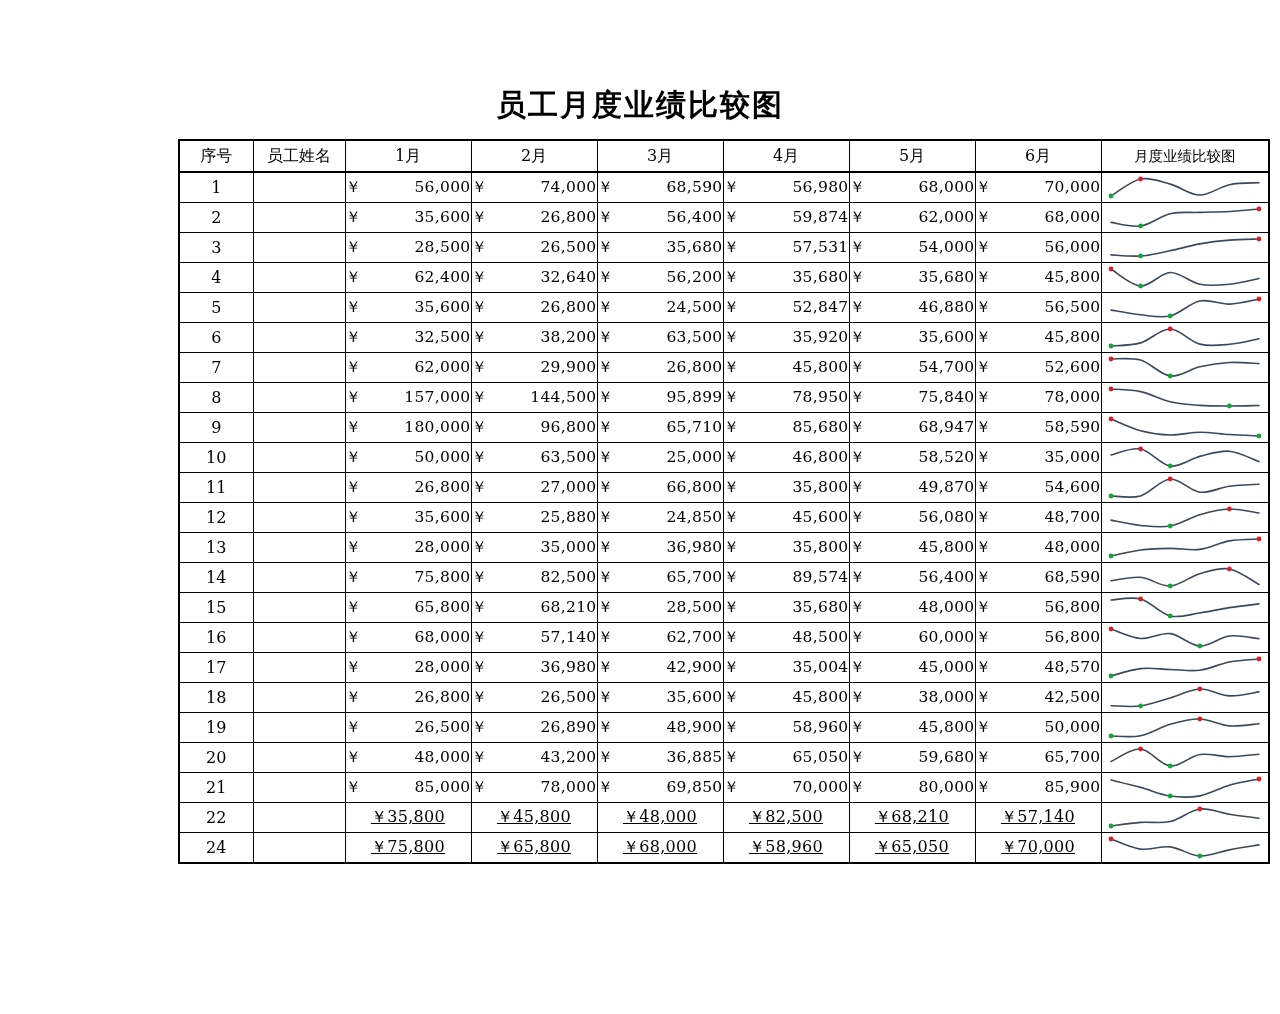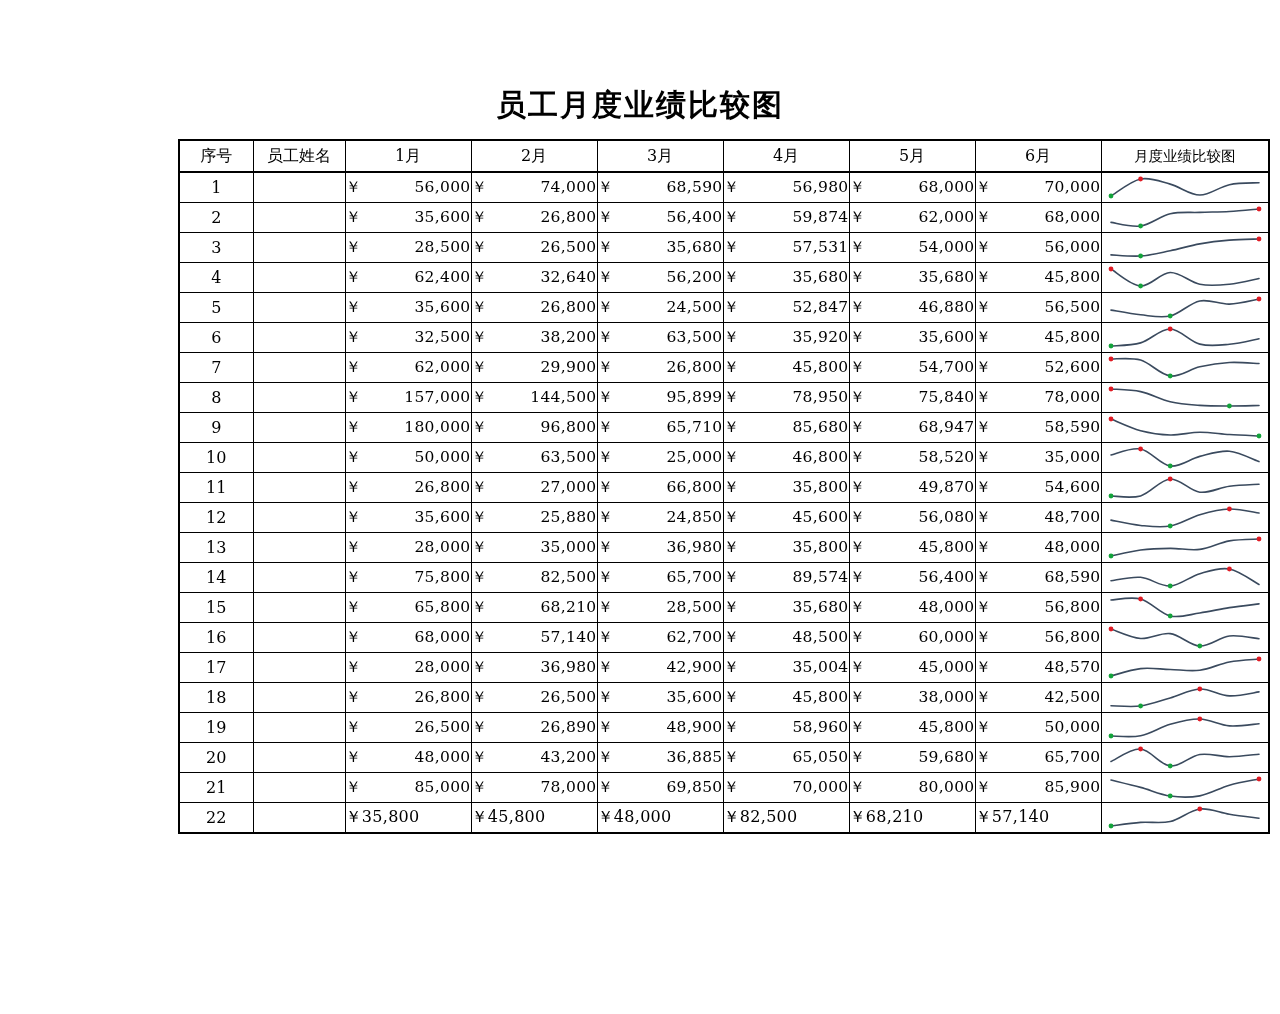--- a/index.html
+++ b/index.html
@@ -92,23 +92,24 @@
     display: flex;
     justify-content: space-between;
     align-items: baseline;
     width: 100%;
   }
   td.money .cur { font-size: 15.5px; }
   td.money .amt { font-size: 15.5px; letter-spacing: 0.3px; }
 
   
   td.money-c {
-    text-align: left;
+    text-align: center;
     font-size: 15.5px;
     letter-spacing: 0.3px;
+    text-decoration: underline;
   }
 
   
   td.spark, th.h-spark {
     border-left: 2.5px solid #000000;
     padding: 0;
   }
   td.spark { overflow: hidden; }
   td.spark svg { display: block; }
 </style>
@@ -1141,15 +1142,32 @@
           <td class="money-c">￥68,210</td>
           <td class="money-c">￥57,140</td>
           <td class="spark">
             <svg width="166" height="27" viewBox="0 0 166 27">
               <path d="M 9.00 22.00 C 13.93 21.39, 28.73 19.10, 38.60 18.36 C 48.47 17.62, 58.33 19.79, 68.20 17.56 C 78.07 15.33, 87.93 6.23, 97.80 5.00 C 107.67 3.77, 117.53 8.66, 127.40 10.20 C 137.27 11.74, 152.07 13.56, 157.00 14.23" fill="none" stroke="#3a4a5e" stroke-width="1.6" stroke-linecap="round" stroke-linejoin="round"></path>
               <circle cx="9.00" cy="22.00" r="2.4" fill="#12a33a"></circle>
               <circle cx="97.80" cy="5.00" r="2.4" fill="#e01b24"></circle>
             </svg>
           </td>
         </tr>
+        <tr>
+          <td class="idx">24</td>
+          <td class="name"></td>
+          <td class="money-c">￥75,800</td>
+          <td class="money-c">￥65,800</td>
+          <td class="money-c">￥68,000</td>
+          <td class="money-c">￥58,960</td>
+          <td class="money-c">￥65,050</td>
+          <td class="money-c">￥70,000</td>
+          <td class="spark">
+            <svg width="166" height="27" viewBox="0 0 166 27">
+              <path d="M 9.00 5.00 C 13.93 6.68, 28.73 13.78, 38.60 15.10 C 48.47 16.41, 58.33 11.72, 68.20 12.87 C 78.07 14.02, 87.93 21.50, 97.80 22.00 C 107.67 22.50, 117.53 17.71, 127.40 15.85 C 137.27 13.99, 152.07 11.69, 157.00 10.86" fill="none" stroke="#3a4a5e" stroke-width="1.6" stroke-linecap="round" stroke-linejoin="round"></path>
+              <circle cx="97.80" cy="22.00" r="2.4" fill="#12a33a"></circle>
+              <circle cx="9.00" cy="5.00" r="2.4" fill="#e01b24"></circle>
+            </svg>
+          </td>
+        </tr>
       </tbody>
   </table>
 </div>
 
 </body></html>

